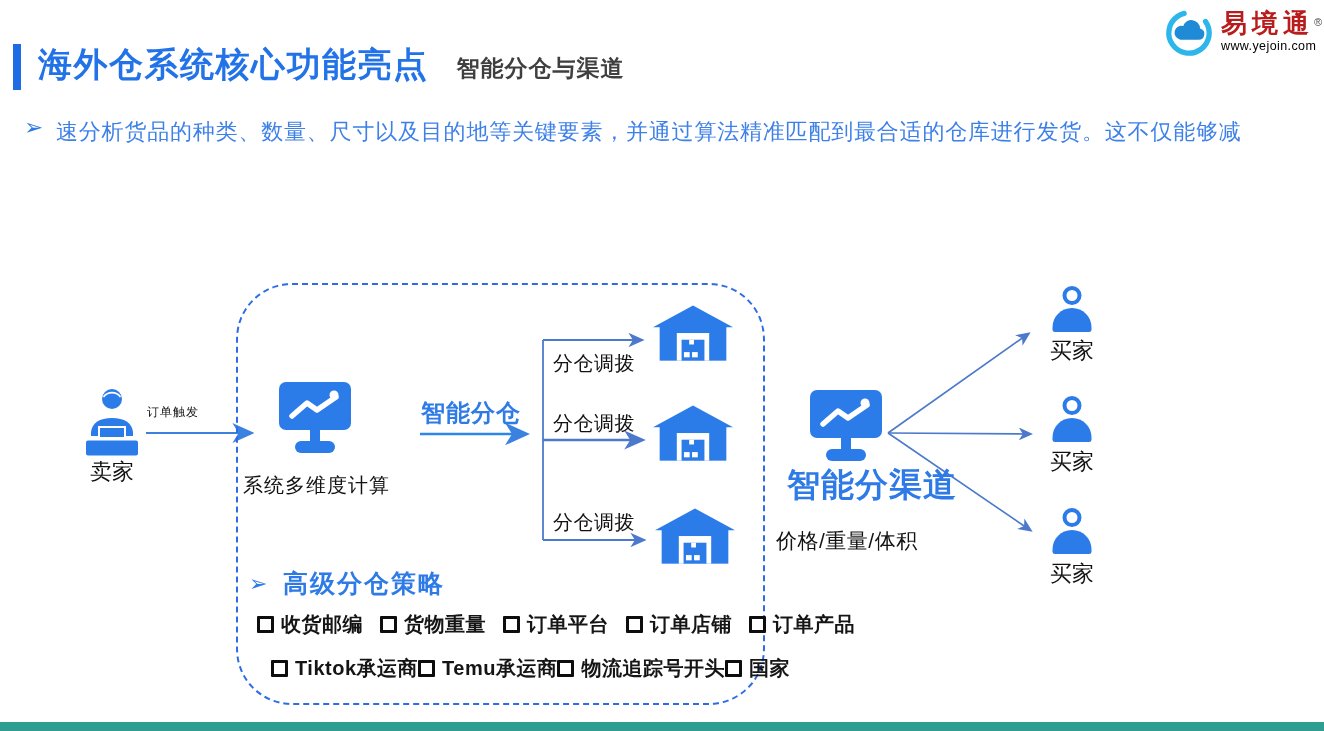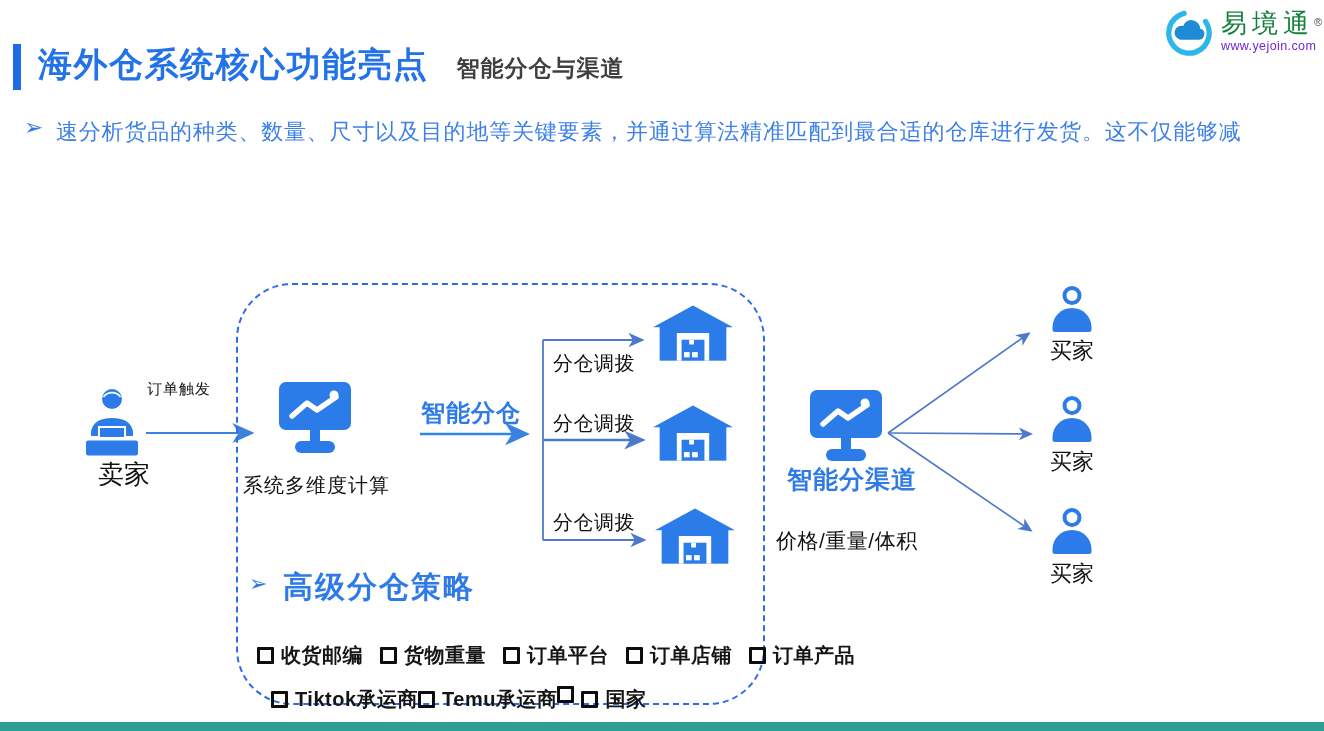--- a/index.html
+++ b/index.html
@@ -7,32 +7,32 @@
     width:1324px;height:731px;position:relative;overflow:hidden;background:#ffffff;
     font-family:"Liberation Sans","DejaVu Sans",sans-serif;
   }
   
   .accent{position:absolute;left:13px;top:44px;width:8px;height:46px;background:#1e6be6;}
   .titlerow{position:absolute;left:38px;top:42px;display:flex;align-items:baseline;gap:28px;white-space:nowrap;}
   .title{font-size:34px;font-weight:700;color:#2373e8;letter-spacing:1.5px;}
   .subtitle{font-size:23px;font-weight:700;color:#3f3f3f;letter-spacing:1px;}
   
   .logo{position:absolute;left:1164px;top:8px;display:flex;align-items:flex-start;gap:7px;}
-  .logo-name{font-size:26px;font-weight:400;color:#15803d;letter-spacing:5px;line-height:30px;}
+  .logo-name{font-size:26px;font-weight:700;color:#b91c1c;letter-spacing:5px;line-height:30px;}
   .logo-reg{font-size:11px;color:#4c4c4c;vertical-align:super;}
-  .logo-url{font-size:12.5px;color:#6d28d9;letter-spacing:0.4px;margin-top:1px;}
+  .logo-url{font-size:12.5px;color:#000000;letter-spacing:0.4px;margin-top:1px;}
   
   .intro-bullet{position:absolute;left:24px;top:114px;font-size:23px;color:#2e7ae6;}
   .intro{position:absolute;left:56px;top:110px;width:1250px;}
   .intro .ln{font-size:22px;line-height:43.5px;color:#3e80e8;letter-spacing:0.8px;white-space:nowrap;}
   
   .dashedbox{position:absolute;left:236px;top:283px;width:529px;height:422px;border:2px dashed #2d6ce6;border-radius:56px;box-sizing:border-box;}
   .lbl{position:absolute;color:#121212;font-weight:500;white-space:nowrap;}
   .blue-lbl{position:absolute;color:#2e7ae6;font-weight:700;white-space:nowrap;}
-  .chkrow{position:absolute;display:flex;align-items:flex-start;white-space:nowrap;margin-top:31px;}
+  .chkrow{position:absolute;display:flex;align-items:center;white-space:nowrap;}
   .chk-item{display:flex;align-items:center;font-size:20px;font-weight:600;color:#151515;letter-spacing:0.5px;}
   .chk{display:inline-block;width:11px;height:11px;border:3.2px solid #0d0d0d;border-radius:1px;margin-right:7px;flex:0 0 auto;}
   .strat-bullet{position:absolute;left:249px;top:571px;font-size:22px;color:#2e7ae6;}
   svg.icon{position:absolute;display:block;}
   .overlay{position:absolute;left:0;top:0;pointer-events:none;}
   .footerbar{position:absolute;left:0;top:722px;width:1324px;height:9px;background:#2f9e92;}
 </style>
 </head>
 <body>
 
@@ -86,23 +86,23 @@
 
 <div class="dashedbox"></div>
 
 <svg class="icon" style="left:84px;top:386px;" width="56" height="70" viewBox="0 0 56 70">
   <circle cx="28" cy="13" r="10" fill="#2b7ce9"></circle>
   <path d="M19.5 11 a10.5 10.5 0 0 1 17 0" stroke="#ffffff" stroke-width="1.6" fill="none"></path>
   <path d="M7 46 q2 -14 21 -14 q19 0 21 14 l0 4 l-42 0 z" fill="#2b7ce9"></path>
   <path d="M15 41 h26 v11 h-26 z" fill="#2b7ce9" stroke="#ffffff" stroke-width="2"></path>
   <rect x="2" y="54.5" width="52" height="15" rx="2" fill="#2b7ce9"></rect>
 </svg>
-<div class="lbl" style="left:96px;top:457px;width:56px;text-align:center;font-size:26px;">卖家</div>
-
-<div class="lbl" style="left:147px;top:380px;font-size:15px;letter-spacing:1px;">订单触发</div>
+<div class="lbl" style="left:84px;top:457px;width:56px;text-align:center;font-size:22px;">卖家</div>
+
+<div class="lbl" style="left:147px;top:404px;font-size:12px;letter-spacing:1px;">订单触发</div>
 
 <svg class="icon" style="left:279px;top:382px;" width="72" height="76" viewBox="0 0 72 76">
   <rect x="0" y="0" width="72" height="48" rx="7" fill="#2b7ce9"></rect>
   <circle cx="55" cy="13" r="4.5" fill="#ffffff"></circle>
   <polyline points="13,34 28,21 38,28 57,15" fill="none" stroke="#ffffff" stroke-width="5.5" stroke-linecap="round" stroke-linejoin="round"></polyline>
   <rect x="31" y="48" width="10" height="11" fill="#2b7ce9"></rect>
   <rect x="16" y="59" width="40" height="12" rx="6" fill="#2b7ce9"></rect>
 </svg>
 <div class="lbl" style="left:243px;top:472px;font-size:20px;letter-spacing:1px;">系统多维度计算</div>
 
@@ -134,21 +134,21 @@
   <polygon points="42,0 84,23 0,23" fill="#2b7ce9"></polygon>
   <rect x="7" y="21" width="70" height="37" fill="#2b7ce9"></rect>
   <rect x="25" y="29" width="34" height="29" fill="#ffffff"></rect>
   <rect x="30" y="36" width="24" height="22" fill="#2b7ce9"></rect>
   <rect x="38" y="36" width="5" height="5" fill="#ffffff"></rect>
   <rect x="32.5" y="49" width="6" height="5.5" fill="#ffffff"></rect>
   <rect x="41" y="49" width="6" height="5.5" fill="#ffffff"></rect>
 </svg>
 
 <span class="strat-bullet">➢</span>
-<div class="blue-lbl" style="left:283px;top:567px;font-size:30px;letter-spacing:2px;">高级分仓策略</div>
+<div class="blue-lbl" style="left:283px;top:567px;font-size:25px;letter-spacing:2px;">高级分仓策略</div>
 
 <div class="chkrow" style="left:257px;top:611px;gap:17px;">
   <span class="chk-item">
       <span class="chk"></span>
       <span>收货邮编</span>
     </span>
   <span class="chk-item">
       <span class="chk"></span>
       <span>货物重量</span>
     </span>
@@ -170,35 +170,36 @@
   <span class="chk-item">
       <span class="chk"></span>
       <span>Tiktok承运商</span>
     </span>
   <span class="chk-item">
       <span class="chk"></span>
       <span>Temu承运商</span>
     </span>
   <span class="chk-item">
       <span class="chk"></span>
+      <span>物流追踪号开头</span>
     </span>
   <span class="chk-item">
       <span class="chk"></span>
       <span>国家</span>
     </span>
 </div>
 
 <svg class="icon" style="left:810px;top:390px;" width="72" height="76" viewBox="0 0 72 76">
   <rect x="0" y="0" width="72" height="48" rx="7" fill="#2b7ce9"></rect>
   <circle cx="55" cy="13" r="4.5" fill="#ffffff"></circle>
   <polyline points="13,34 28,21 38,28 57,15" fill="none" stroke="#ffffff" stroke-width="5.5" stroke-linecap="round" stroke-linejoin="round"></polyline>
   <rect x="31" y="48" width="10" height="11" fill="#2b7ce9"></rect>
   <rect x="16" y="59" width="40" height="12" rx="6" fill="#2b7ce9"></rect>
 </svg>
-<div class="blue-lbl" style="left:787px;top:463px;font-size:25px;letter-spacing:1px;text-align:right;">智能分渠道</div>
+<div class="blue-lbl" style="left:787px;top:463px;font-size:33px;letter-spacing:1px;text-align:right;">智能分渠道</div>
 <div class="lbl" style="left:776px;top:527px;font-size:21px;letter-spacing:0.5px;">价格/重量/体积</div>
 
 <svg class="icon" style="left:1048px;top:286px;" width="48" height="50" viewBox="0 0 48 50">
   <circle cx="24" cy="9.5" r="7.5" fill="none" stroke="#2b7ce9" stroke-width="4"></circle>
   <path d="M24 22 C13 22 4.5 30.5 4.5 41.5 L4.5 44 Q4.5 46 7 46 L41 46 Q43.5 46 43.5 44 L43.5 41.5 C43.5 30.5 35 22 24 22 Z" fill="#2b7ce9"></path>
 </svg>
 <div class="lbl" style="left:1048px;top:336px;width:48px;text-align:center;font-size:22px;">买家</div>
 
 <svg class="icon" style="left:1048px;top:396px;" width="48" height="50" viewBox="0 0 48 50">
   <circle cx="24" cy="9.5" r="7.5" fill="none" stroke="#2b7ce9" stroke-width="4"></circle>

